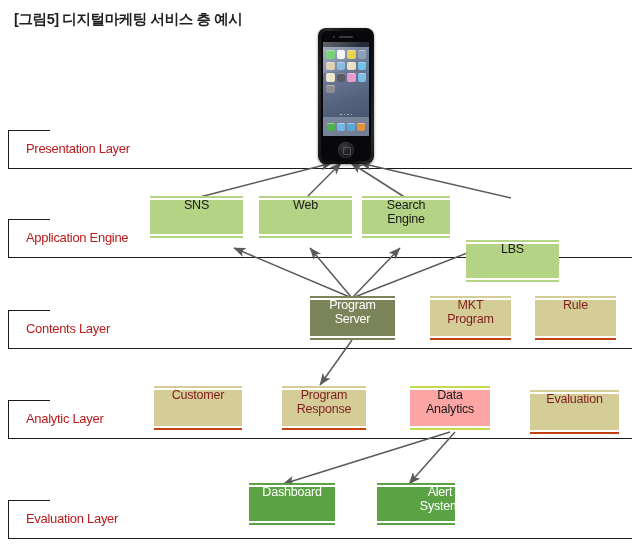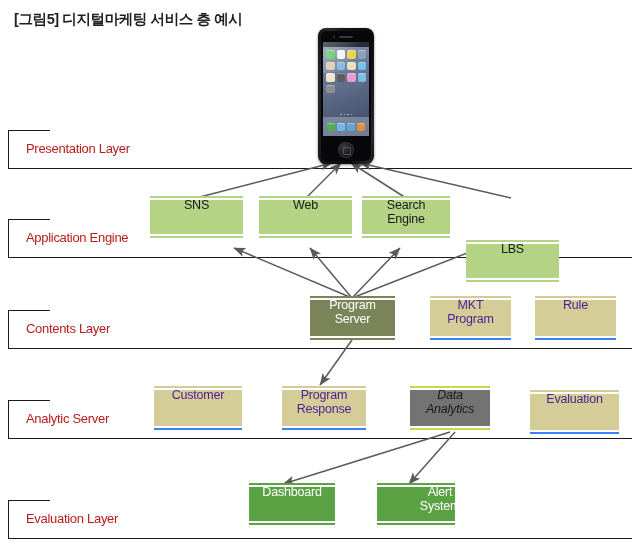--- a/index.html
+++ b/index.html
@@ -88,33 +88,32 @@
   .tone-olive {
     background-color: #7b8358;
     color: #ffffff;
     box-shadow: inset 0 2px 0 #ffffff, inset 0 -2px 0 #ffffff;
     border-top: 2px solid #7b8358;
     border-bottom: 2px solid #7b8358;
   }
   
   .tone-tan {
     background-color: #d5cd97;
-    color: #4c1d95;
+    color: #7f1d1d;
     box-shadow: inset 0 2px 0 #ffffff, inset 0 -2px 0 #ffffff;
     border-top: 2px solid #d5cd97;
-    border-bottom: 2px solid #3b82f6;
+    border-bottom: 2px solid #c2410c;
   }
   
   .tone-brightgreen {
-    background-color: #737373;
+    background-color: #fca5a5;
     color: #1a1a1a;
     box-shadow: inset 0 2px 0 #ffffff, inset 0 -2px 0 #ffffff;
     border-top: 2px solid #c5da4f;
     border-bottom: 2px solid #c5da4f;
-    font-style: italic;
   }
   
   .tone-green {
     background-color: #5aa244;
     color: #ffffff;
     box-shadow: inset 0 2px 0 #ffffff, inset 0 -2px 0 #ffffff;
     border-top: 2px solid #5aa244;
     border-bottom: 2px solid #5aa244;
   }
 
@@ -264,21 +263,21 @@
   <div class="bracket-stub"></div>
   <div class="bracket-vert" style="height:38px;"></div>
   <div class="bracket-base" style="top:38px;"></div>
   <div class="layer-label" style="top:11px;">Contents Layer</div>
 </div>
 
 <div class="layer" style="top:400px;">
   <div class="bracket-stub"></div>
   <div class="bracket-vert" style="height:38px;"></div>
   <div class="bracket-base" style="top:38px;"></div>
-  <div class="layer-label" style="top:11px;">Analytic Server</div>
+  <div class="layer-label" style="top:11px;">Analytic Layer</div>
 </div>
 
 <div class="layer" style="top:500px;">
   <div class="bracket-stub"></div>
   <div class="bracket-vert" style="height:38px;"></div>
   <div class="bracket-base" style="top:38px;"></div>
   <div class="layer-label" style="top:11px;">Evaluation Layer</div>
 </div>
 
 <svg id="arrows" viewBox="0 0 640 550">

